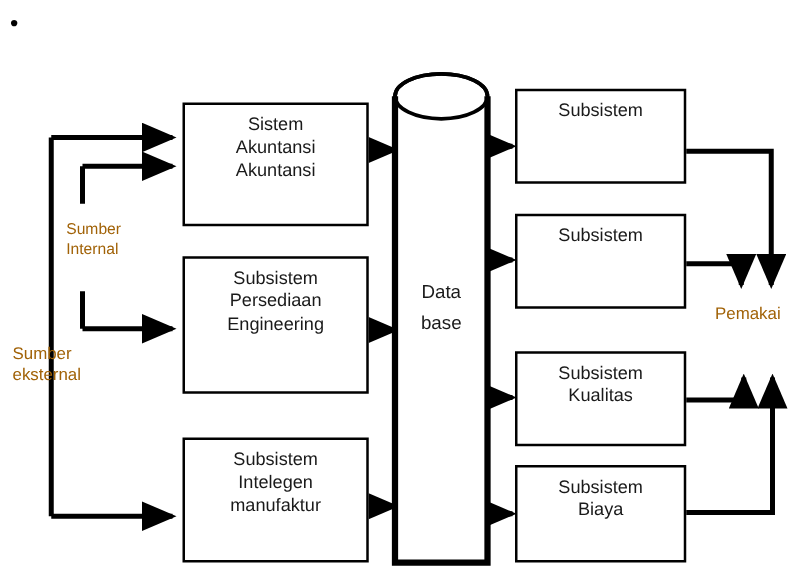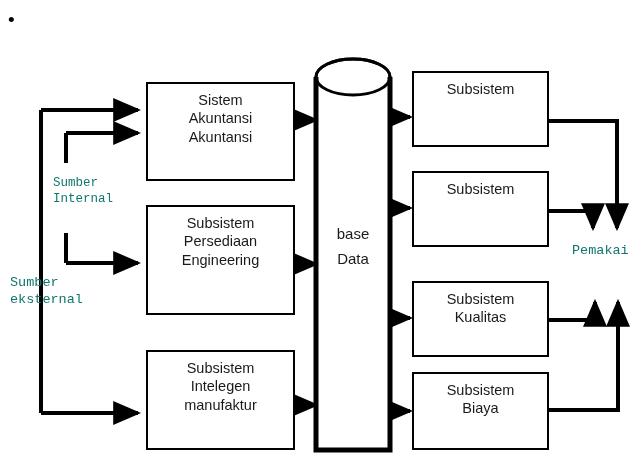--- a/index.html
+++ b/index.html
@@ -31,22 +31,22 @@
   }
   .node .label{
     font-size:14.5px;color:#1a1a1a;text-align:center;line-height:1.26;
     font-family:"Liberation Sans", sans-serif;
   }
   .cyl-label{
     position:absolute;text-align:center;font-size:15px;color:#1a1a1a;
     line-height:1.65;font-family:"Liberation Sans", sans-serif;
   }
   .free-label{
-    position:absolute;font-size:12.5px;color:#0f766e;line-height:1.25;
-    font-family:Liberation Mono, monospace;
+    position:absolute;font-size:12.5px;color:#a16207;line-height:1.25;
+    font-family:Liberation Sans, sans-serif;
   }
   .free-label.big{font-size:13.5px;}
   svg{position:absolute;left:0;top:0;overflow:visible;}
 </style>
 </head>
 <body>
 
 <div id="canvas">
 
   <div class="title-row">
@@ -96,22 +96,22 @@
       <path d="M548,410 L618,410 L618,302" marker-end="url(#ah)"></path>
     </g>
   </svg>
 
   <svg width="632" height="456">
     <ellipse cx="353" cy="77" rx="37" ry="18" fill="#fff" stroke="#000" stroke-width="3"></ellipse>
     <path d="M316,77 L316,450 L390,450 L390,77" fill="#fff" stroke="#000" stroke-width="5" stroke-linejoin="miter"></path>
     <ellipse cx="353" cy="77" rx="37" ry="18" fill="none" stroke="#000" stroke-width="3"></ellipse>
   </svg>
   <div class="cyl-label" style="left:316px;top:222px;width:74px;">
+    <div>Data</div>
     <div>base</div>
-    <div>Data</div>
   </div>
 
   <div class="node" style="left:146px;top:66px;width:149px;height:99px;margin-top:16px;">
     <div class="label">
         <div>Sistem</div>
         <div>Akuntansi</div>
         <div>Akuntansi</div>
       </div>
   </div>
 

